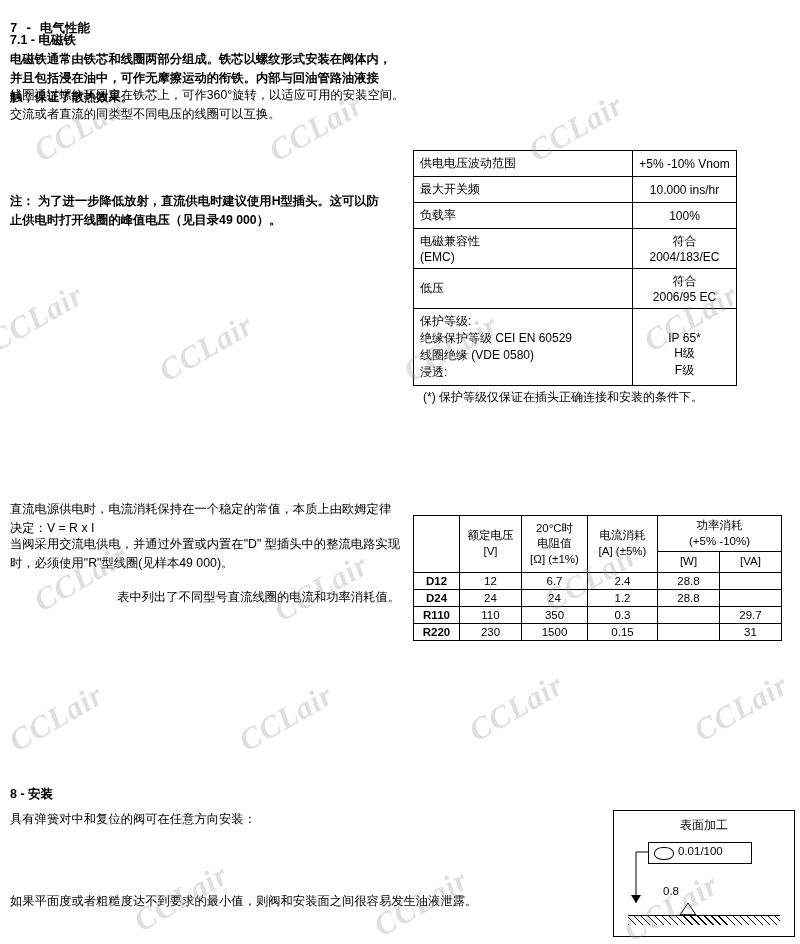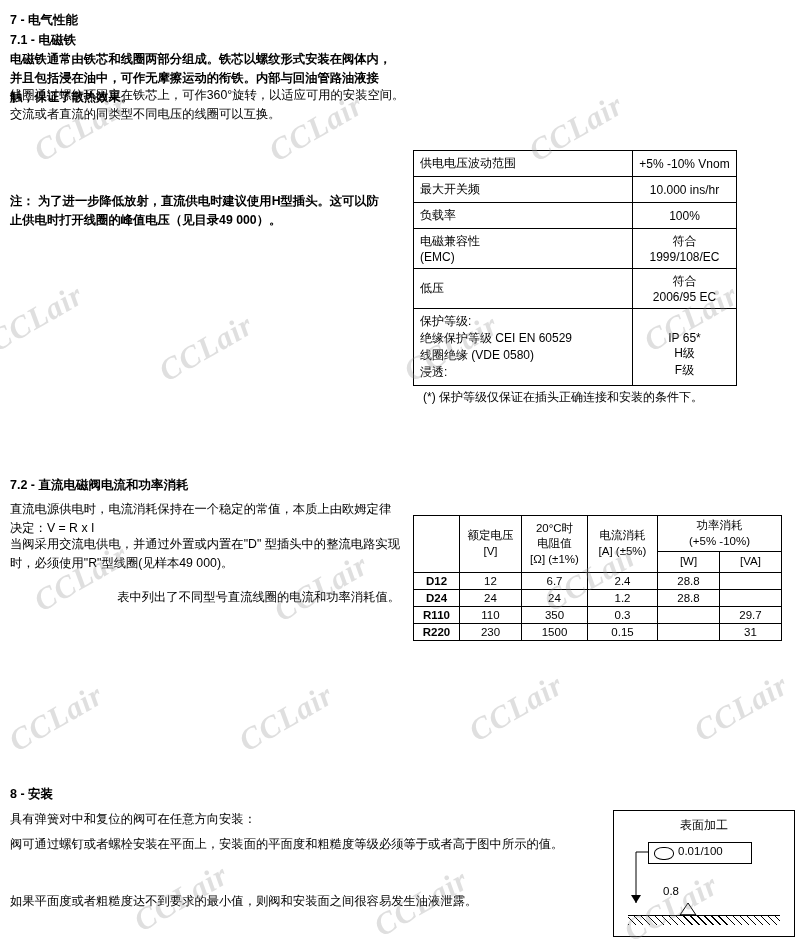--- a/index.html
+++ b/index.html
@@ -124,21 +124,21 @@
       #000 0px, #000 1px,
       transparent 1px, transparent 5px
     );
   }
 </style>
 </head>
 <body>
 
 <div class="page">
 
-  <div class="abs h-title" style="left:10px; top:12px;">7 - 电气性能</div>
+  <div class="abs h-title" style="left:10px; top:20px;font-family:Liberation Mono, monospace;">7 - 电气性能</div>
 
   <div class="abs sub-title" style="left:10px; top:32px;">7.1 - 电磁铁</div>
 
   <div class="abs body-text" style="left:10px; top:50px; width:390px;font-weight:bold;">电磁铁通常由铁芯和线圈两部分组成。铁芯以螺纹形式安装在阀体内，并且包括浸在油中，可作无摩擦运动的衔铁。内部与回油管路油液接触，保证了散热效果。</div>
 
   <div class="abs body-text" style="left:10px; top:86px; width:400px;">线圈通过螺纹环固定在铁芯上，可作360°旋转，以适应可用的安装空间。</div>
 
   <div class="abs body-text" style="left:10px; top:105px; width:400px;">交流或者直流的同类型不同电压的线圈可以互换。</div>
 
   <div class="abs note-text" style="left:10px; top:192px; width:370px;">注： 为了进一步降低放射，直流供电时建议使用H型插头。这可以防止供电时打开线圈的峰值电压（见目录49 000）。</div>
@@ -170,21 +170,21 @@
             <span class="cellline">100%</span>
           </td>
         </tr>
         <tr>
           <td class="label">
             <span class="cellline">电磁兼容性</span>
             <span class="cellline">(EMC)</span>
           </td>
           <td class="val">
             <span class="cellline">符合</span>
-            <span class="cellline">1999/108/EC</span>
+            <span class="cellline">2004/183/EC</span>
           </td>
         </tr>
         <tr>
           <td class="label">
             <span class="cellline">低压</span>
           </td>
           <td class="val">
             <span class="cellline">符合</span>
             <span class="cellline">2006/95 EC</span>
           </td>
@@ -201,21 +201,20 @@
             <span class="cellline">H级</span>
             <span class="cellline">F级</span>
           </td>
         </tr>
       </tbody>
     </table>
   </div>
 
   <div class="abs star-note" style="left:413px; top:389px; width:360px;">(*) 保护等级仅保证在插头正确连接和安装的条件下。</div>
 
-  <div class="abs sub-title" style="left:10px; top:477px;">7.2 - 直流电磁阀电流和功率消耗</div>
 
   <div class="abs body-text" style="left:10px; top:500px; width:390px;">直流电源供电时，电流消耗保持在一个稳定的常值，本质上由欧姆定律决定：V = R x I</div>
 
   <div class="abs body-text" style="left:10px; top:535px; width:390px;">当阀采用交流电供电，并通过外置或内置在"D" 型插头中的整流电路实现时，必须使用"R"型线圈(见样本49 000)。</div>
 
   <div class="abs body-text" style="left:10px; top:588px; width:390px;text-align:right;">表中列出了不同型号直流线圈的电流和功率消耗值。</div>
 
   <div class="abs" style="left:413px; top:515px;">
     <table class="t-dc">
       <colgroup>
@@ -286,21 +285,20 @@
           <td>31</td>
         </tr>
       </tbody>
     </table>
   </div>
 
   <div class="abs h-title" style="left:10px; top:786px;">8 - 安装</div>
 
   <div class="abs body-text" style="left:10px; top:810px; width:560px;">具有弹簧对中和复位的阀可在任意方向安装：</div>
 
-  <div class="abs body-text" style="left:10px; top:835px; width:560px;">阀可通过螺钉或者螺栓安装在平面上，安装面的平面度和粗糙度等级必须等于或者高于图中所示的值。</div>
 
   <div class="abs body-text" style="left:10px; top:892px; width:560px;">如果平面度或者粗糙度达不到要求的最小值，则阀和安装面之间很容易发生油液泄露。</div>
 
   <div class="diagram" style="left:613px; top:810px; width:180px; height:125px;">
     <div class="diag-title">表面加工</div>
 
     <div class="abs" style="left:40px; top:36px; width:18px; height:11px; border:1px solid #000; border-radius:9px/6px;"></div>
     <div class="abs" style="left:64px; top:34px; font-size:11.5px;">0.01/100</div>
 
     <div class="abs" style="left:34px; top:31px; width:102px; height:20px; border:1px solid #000;"></div>

